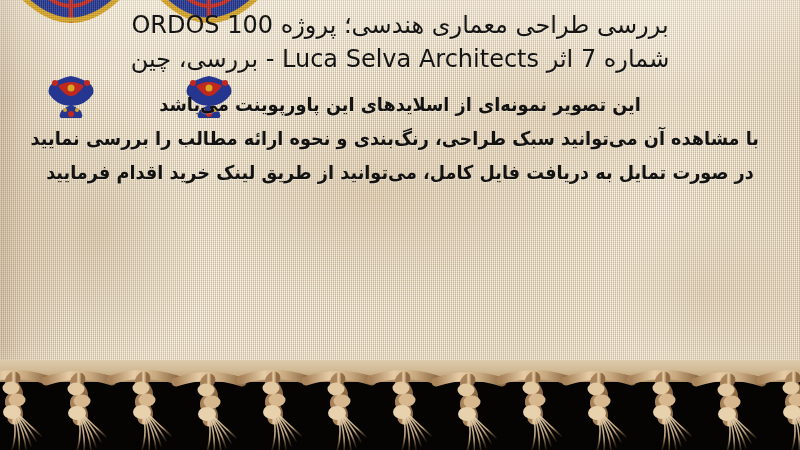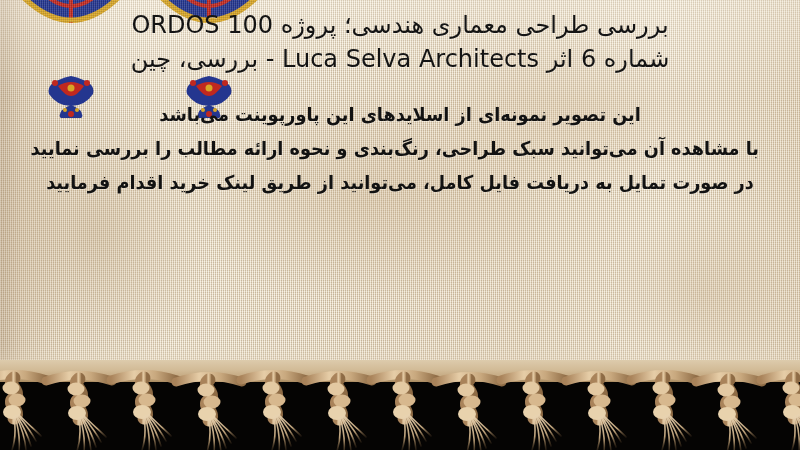--- a/index.html
+++ b/index.html
@@ -113,21 +113,21 @@
     font-family: "DejaVu Sans", "Liberation Sans", sans-serif;
     font-size: 24px;
     line-height: 1.42;
     font-weight: 400;
     direction: rtl;
     text-shadow: 0 1px 0 rgba(255,250,240,.35);
     white-space: nowrap;
   }
   .title .ltr { direction: ltr; unicode-bidi: embed; }
 
-  .body-block { margin-top: 22px; }
+  .body-block { margin-top: 12px; }
 
   .body-line {
     color: #121212;
     font-family: "DejaVu Sans", "Liberation Sans", sans-serif;
     font-size: 19px;
     line-height: 1.78;
     font-weight: 700;
     letter-spacing: -0.3px;
     direction: rtl;
     white-space: nowrap;
@@ -291,21 +291,21 @@
         <circle cx="6" cy="0" r="2" fill="#d7a526"></circle>
       </g>
       <circle cx="85" cy="200" r="3.5" fill="#c0281f"></circle>
     </svg>
   </div>
 
   <div class="text-wrap">
 
     <div class="title">
       <div><span>بررسی طراحی معماری هندسی؛ پروژه </span><span class="ltr">ORDOS 100</span></div>
-      <div><span>شماره 6 اثر </span><span class="ltr">Luca Selva Architects</span><span> - بررسی، چین</span></div>
+      <div><span>شماره 7 اثر </span><span class="ltr">Luca Selva Architects</span><span> - بررسی، چین</span></div>
     </div>
 
     <div class="body-block">
       <div class="body-line">این تصویر نمونه‌ای از اسلایدهای این پاورپوینت می‌باشد</div>
       <div class="body-line">با مشاهده آن می‌توانید سبک طراحی، رنگ‌بندی و نحوه ارائه مطالب را بررسی نمایید</div>
       <div class="body-line">در صورت تمایل به دریافت فایل کامل، می‌توانید از طریق لینک خرید اقدام فرمایید</div>
     </div>
 
   </div>
 

